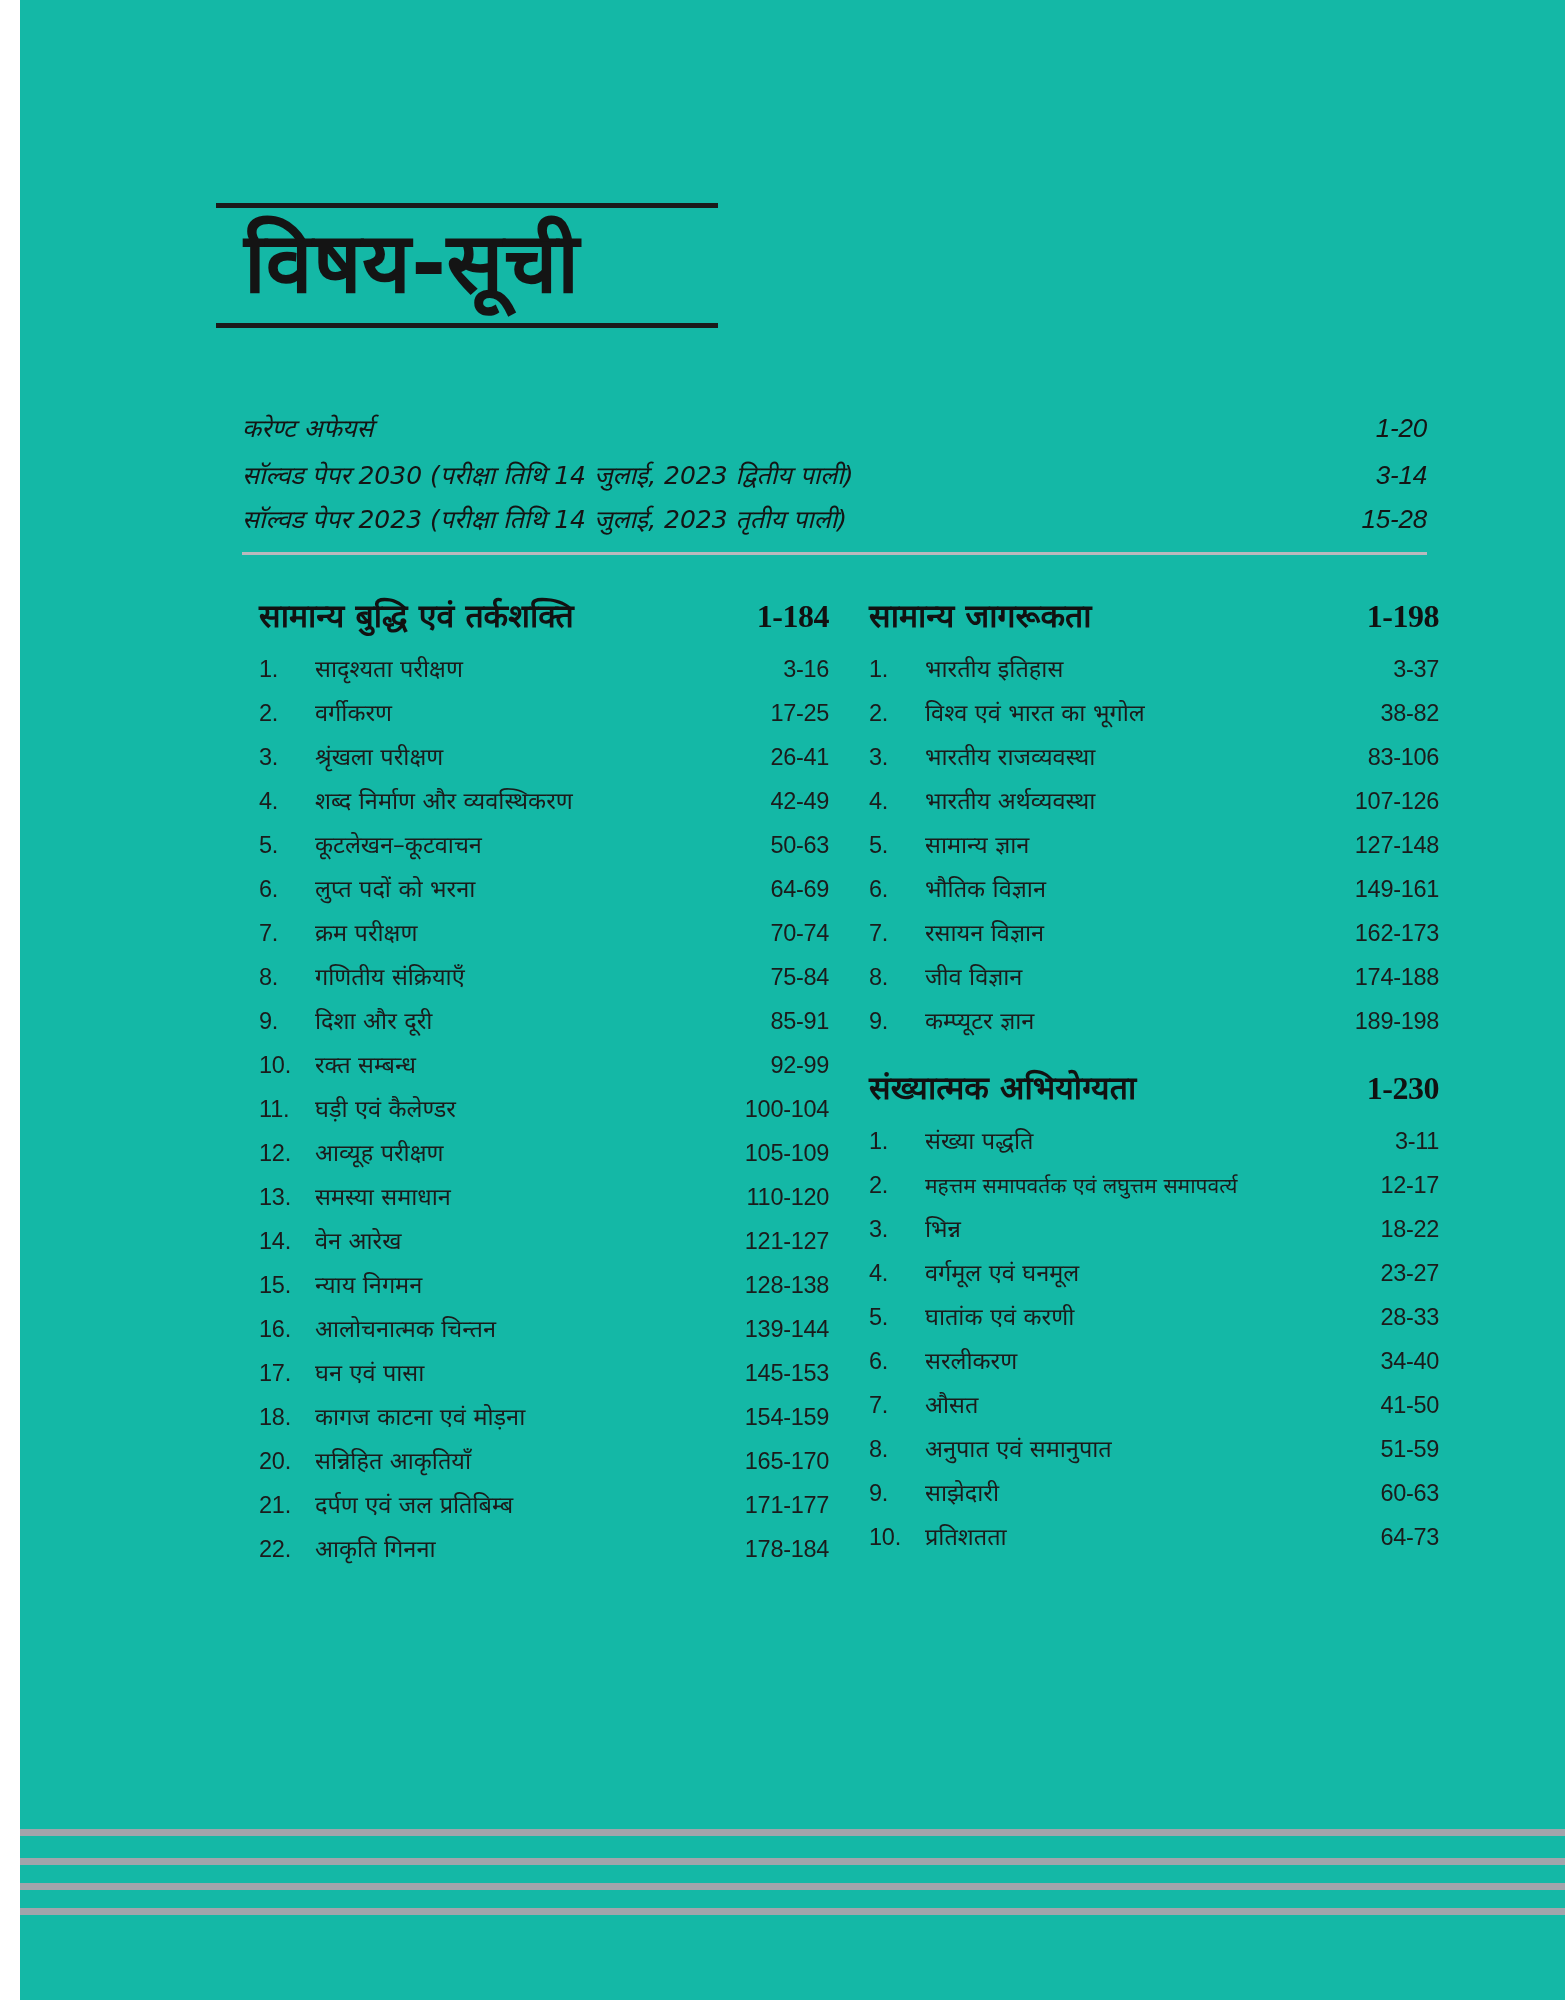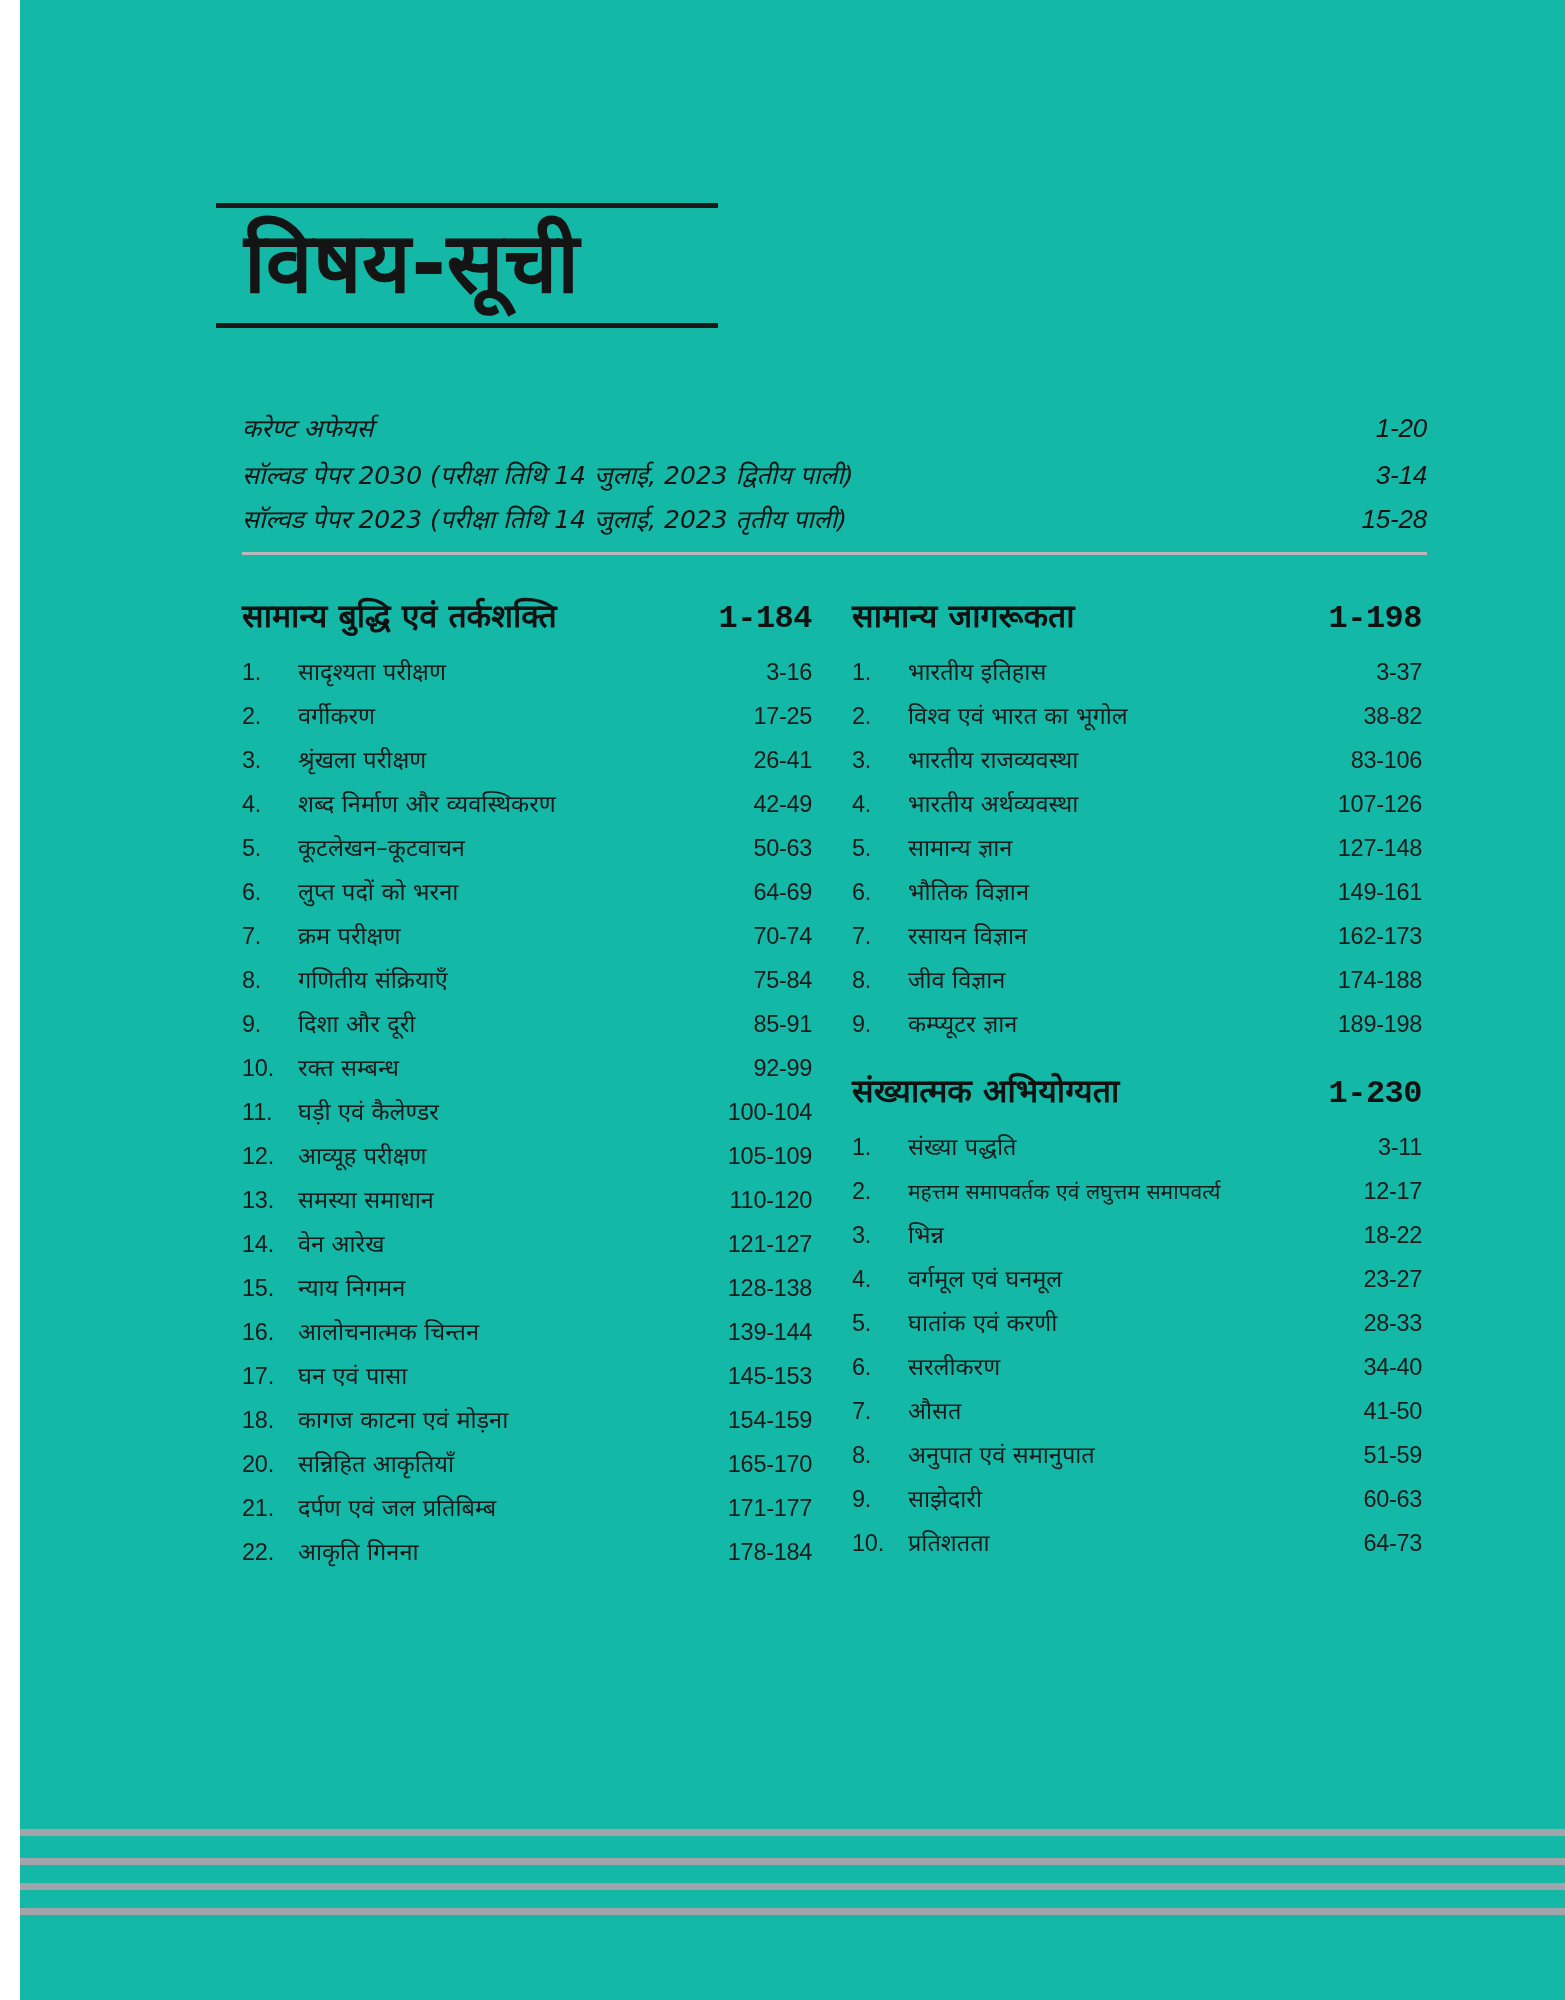--- a/index.html
+++ b/index.html
@@ -88,21 +88,21 @@
     left: 222px;
     top: 552px;
     width: 1185px;
     height: 3px;
     background: #b9b9bd;
   }
 
   
   .columns {
     position: absolute;
-    left: 0;
+    left: 17px;
     top: 600px;
     width: 1256px;
     height: 1120px;
   }
   .col {
     position: absolute;
     top: 0;
     width: 570px;
   }
   .col-left  { left: 222px; }
@@ -120,21 +120,21 @@
     line-height: 1.0;
     color: #111;
     margin-bottom: 26px;
     white-space: nowrap;
   }
   .section-head .s-title {
     flex: 1 1 auto;
   }
   .section-head .s-pages {
     flex: 0 0 auto;
-    font-family: Liberation Mono, monospace;
+    font-family: Liberation Serif, serif;
     font-weight: 700;
     font-size: 32px;
     letter-spacing: -0.5px;
     text-align: right;
   }
 
   .toc-row {
     display: flex;
     align-items: baseline;
     font-size: 23.5px;

